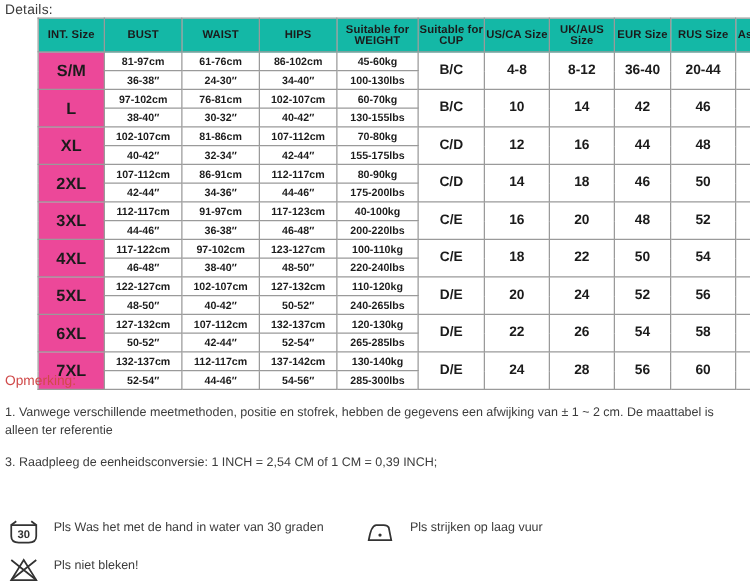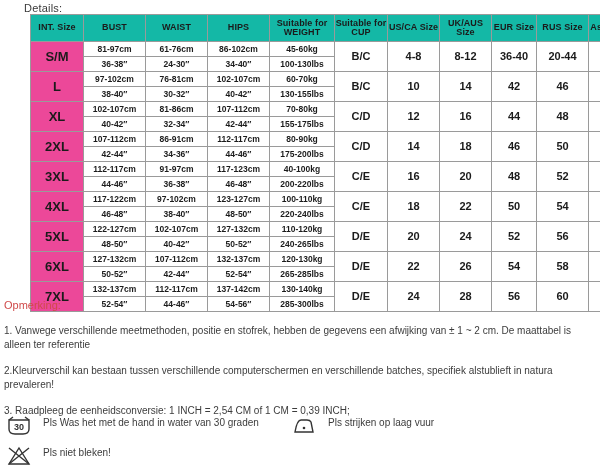--- a/index.html
+++ b/index.html
@@ -16,21 +16,20 @@
     position: relative;
   }
 
   .details-label {
     position: absolute;
     left: 4px;
     top: 2px;
     font-size: 11px;
     color: #3a3a3a;
     letter-spacing: 0.2px;
-    margin-left: 20px;
   }
 
   
   .chart-wrap {
     position: absolute;
     left: 30px;
     top: 14px;
     width: 562px;
   }
   table.size-chart {
@@ -345,21 +344,20 @@
           <td class="m-cell">54-56″</td>
           <td class="m-cell">285-300lbs</td>
         </tr>
       </tbody>
   </table>
 </div>
 
 <div class="notes">
   <div class="opmerking">Opmerking:</div>
   <p>1. Vanwege verschillende meetmethoden, positie en stofrek, hebben de gegevens een afwijking van ± 1 ~ 2 cm. De maattabel is alleen ter referentie</p>
-  <p>2.Kleurverschil kan bestaan tussen verschillende computerschermen en verschillende batches, specifiek alstublieft in natura prevaleren!</p>
   <p>3. Raadpleeg de eenheidsconversie: 1 INCH = 2,54 CM of 1 CM = 0,39 INCH;</p>
 </div>
 
 <div class="care">
   <div class="care-col left">
     <div class="care-row">
       <div class="care-icon">
         <svg width="26" height="22" viewBox="0 0 26 22">
           <path d="M3 5 L3 14 Q3 19 9 19 L17 19 Q23 19 23 14 L23 5 Z" fill="none" stroke="#333" stroke-width="1.4"></path>
           <path d="M3 5 L7 2 M23 5 L19 2" stroke="#333" stroke-width="1.4" fill="none"></path>

